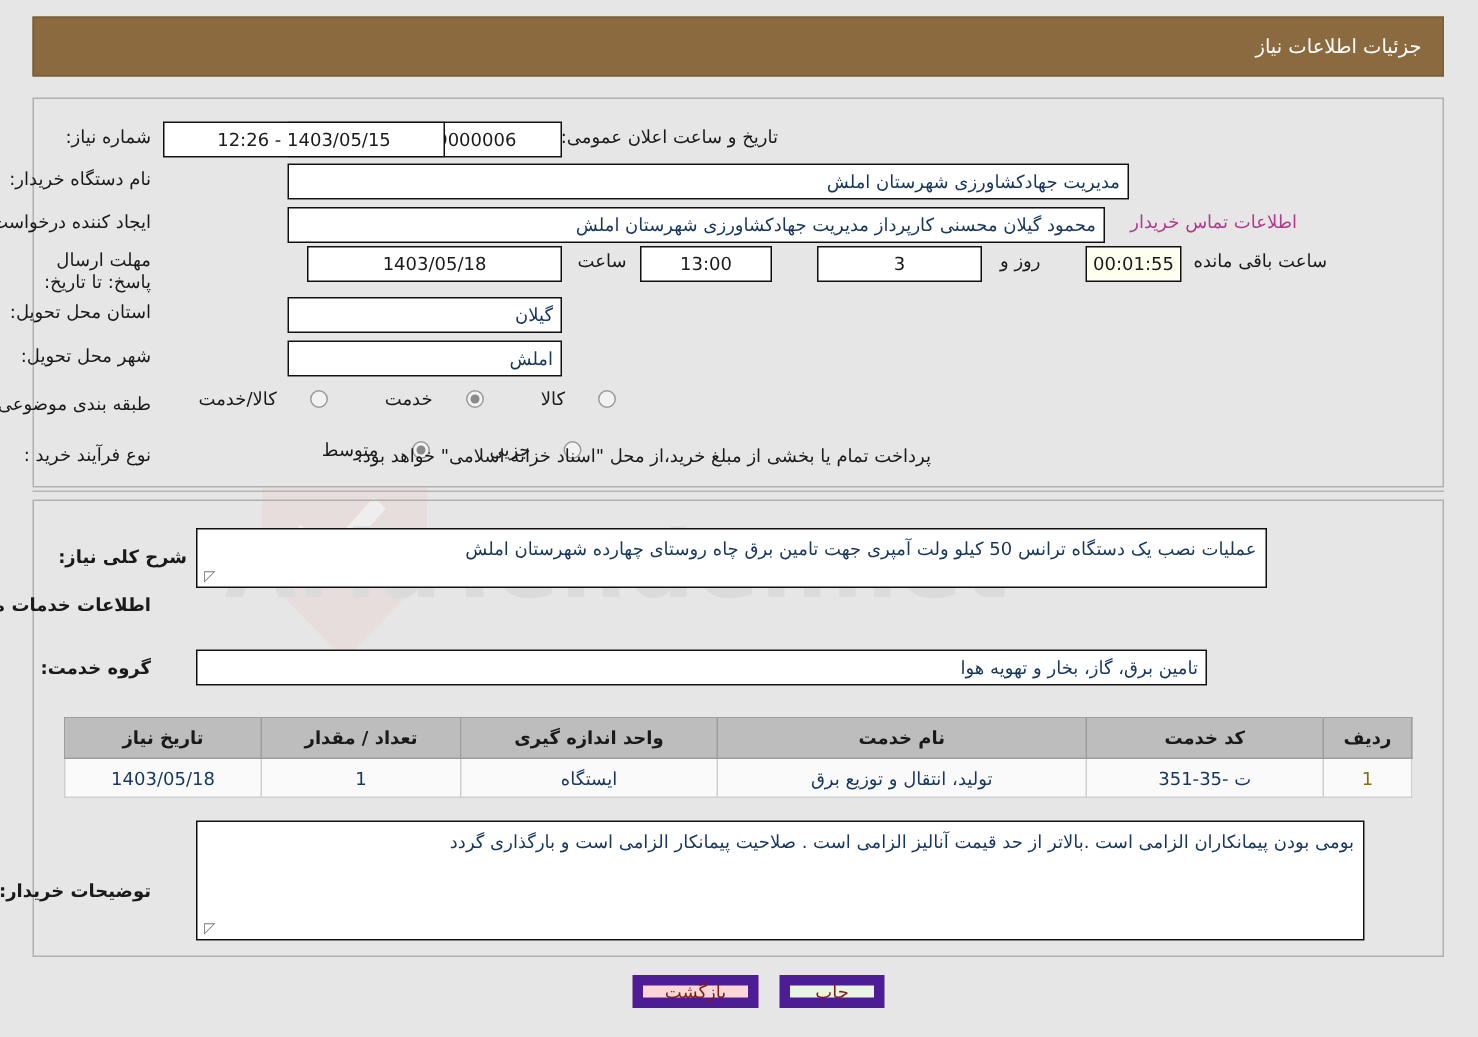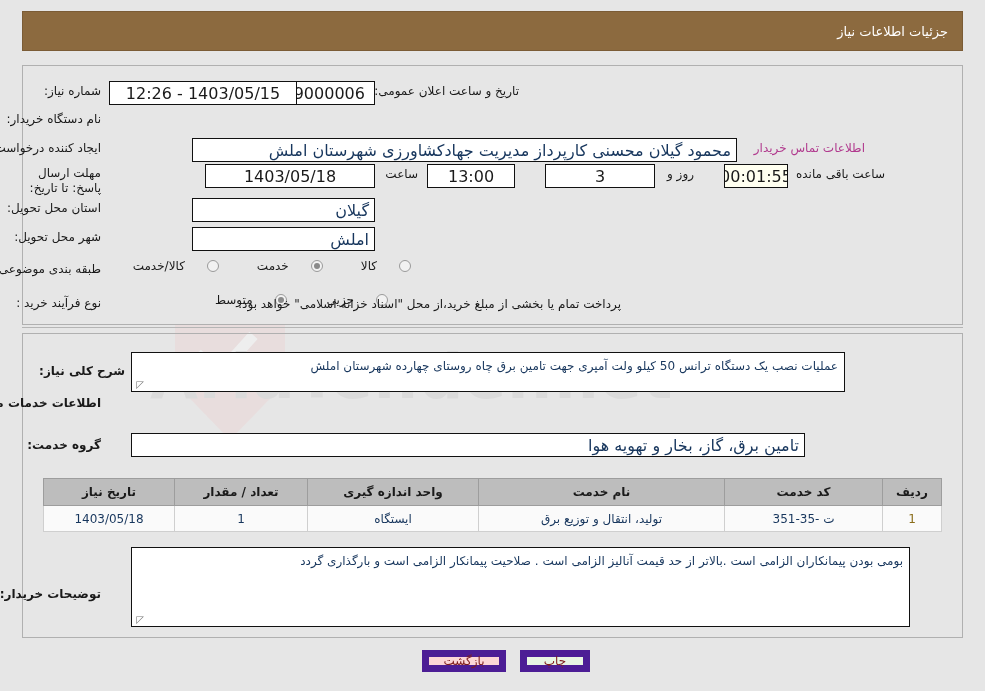--- a/index.html
+++ b/index.html
@@ -98,21 +98,21 @@
     text-align: right;
     white-space: nowrap;
     z-index: 3;
   }
   .lbl.bold { font-weight: bold; }
   .fld {
     position: absolute;
     background: #ffffff;
     border: 1px solid #111111;
     box-sizing: border-box;
-    font-size: 16px;
+    font-size: 12px;
     color: #17365d;
     display: flex;
     align-items: center;
     padding: 11px 5px;
     white-space: nowrap;
     overflow: hidden;
     z-index: 3;
   }
   .fld.center { justify-content: center; color:#1a1a1a; }
   .fld.right  { justify-content: flex-start; }
@@ -251,20 +251,21 @@
   </div>
 
   <div class="panel" id="panel-top"></div>
 
   <div class="lbl" style="top:84px; right:884px;">شماره نیاز:</div>
   <div class="fld center" style="top:81px; right:610px; width:183px; height:21px;">1103010079000006</div>
   <div class="lbl" style="top:84px; right:466px;">تاریخ و ساعت اعلان عمومی:</div>
   <div class="fld center" style="top:81px; right:688px; left:97px; width:188px; height:21px;">1403/05/15 - 12:26</div>
 
   <div class="lbl" style="top:112px; right:884px;">نام دستگاه خریدار:</div>
+  <div class="fld right" style="top:109px; right:232px; width:561px; height:21px;">مدیریت جهادکشاورزی شهرستان املش</div>
 
   <div class="lbl" style="top:141px; right:884px;">ایجاد کننده درخواست:</div>
   <div class="fld right" style="top:138px; right:248px; width:545px; height:21px;">محمود گیلان محسنی کارپرداز مدیریت جهادکشاورزی شهرستان املش</div>
   <div class="linkish" style="top:141px; right:120px;">اطلاعات تماس خریدار</div>
 
   <div class="lbl" style="top:166px; right:884px; width:72px; white-space:normal; line-height:15px;">مهلت ارسال پاسخ: تا تاریخ:</div>
   <div class="fld center" style="top:164px; right:610px; width:170px; height:21px;">1403/05/18</div>
   <div class="lbl" style="top:167px; right:567px;">ساعت</div>
   <div class="fld center" style="top:164px; right:470px; width:88px; height:21px;">13:00</div>
   <div class="fld center" style="top:164px; right:330px; width:110px; height:21px;">3</div>

